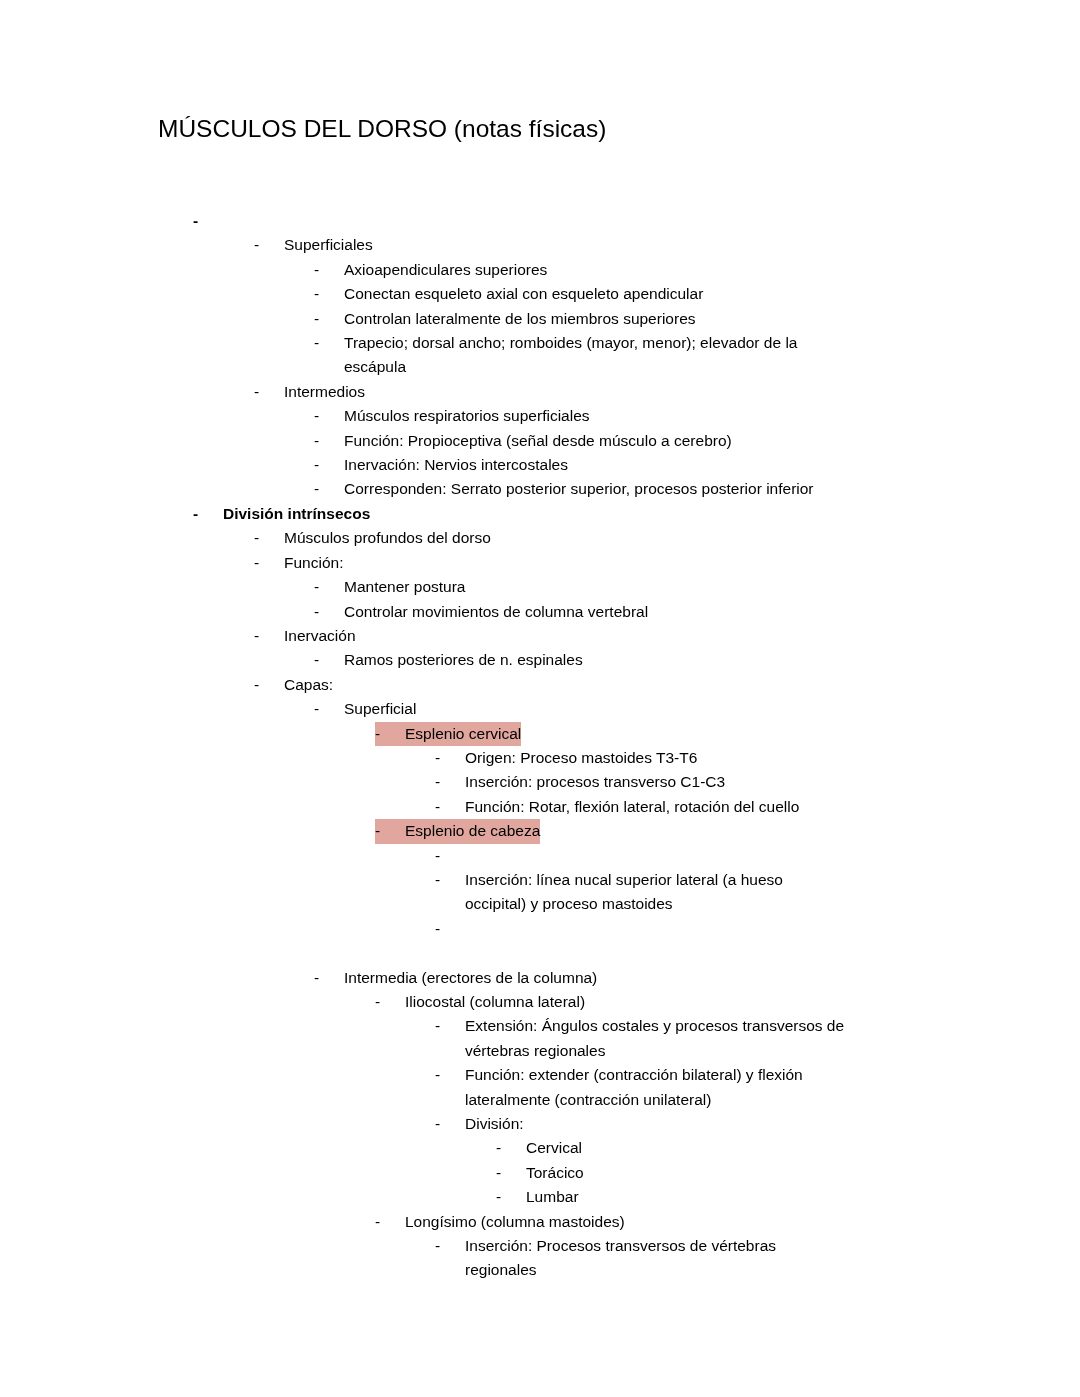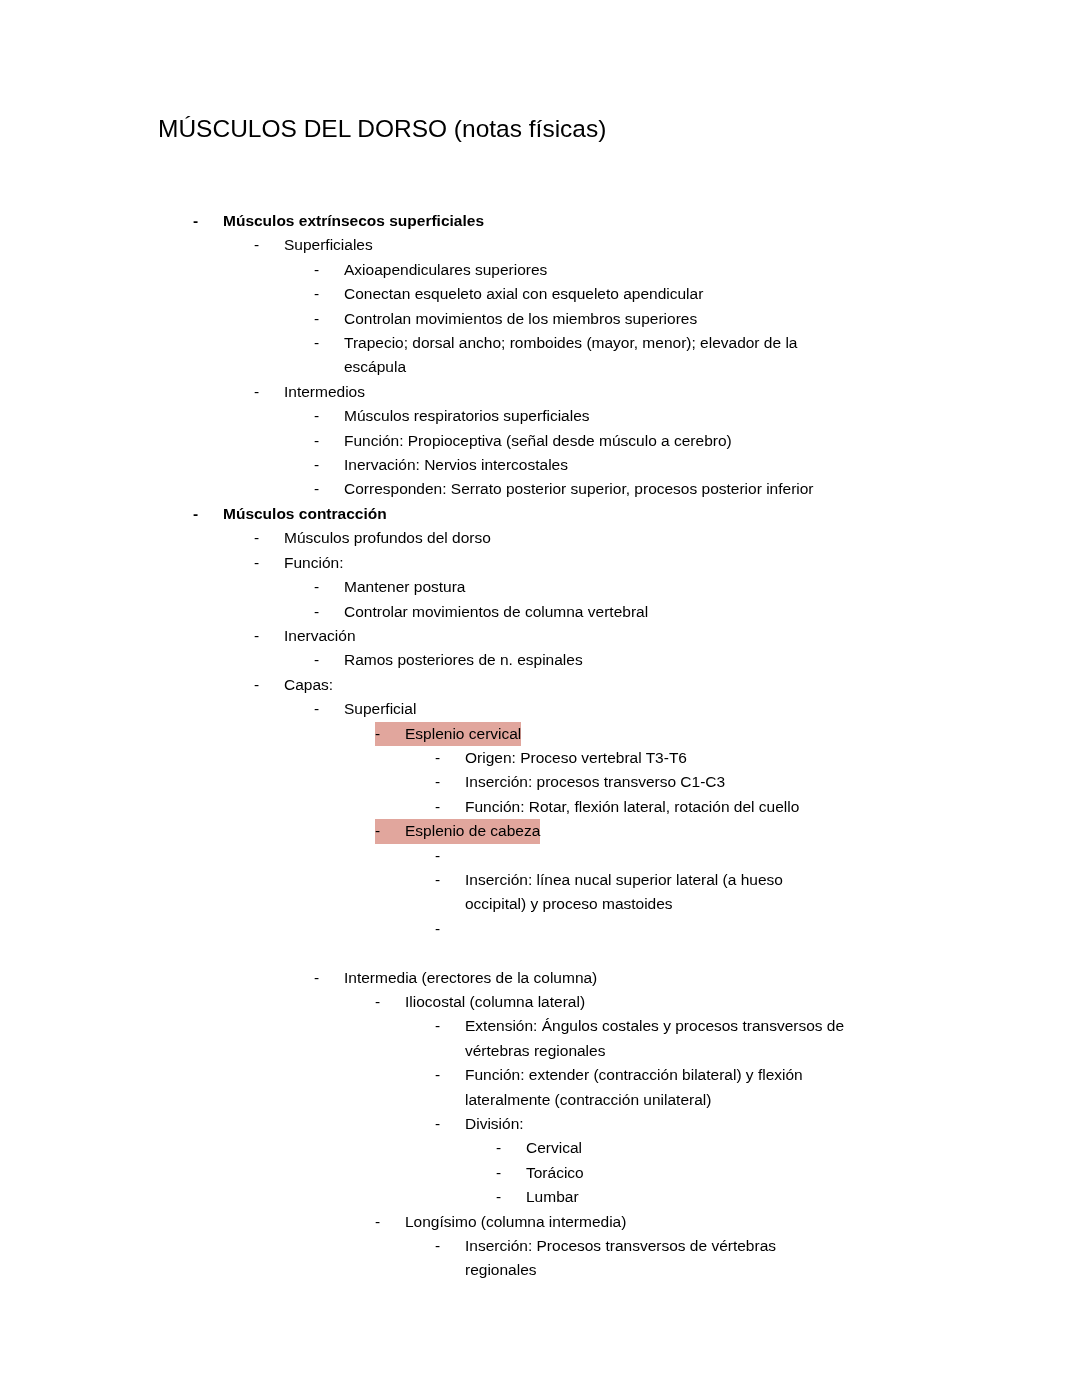--- a/index.html
+++ b/index.html
@@ -63,37 +63,36 @@
 </style>
 </head>
 <body>
 
 <div class="page">
   <div class="page-title">MÚSCULOS DEL DORSO (notas físicas)</div>
 
   <div class="notes-list">
       <div class="row bold" style="padding-left: 193px;">
     <span class="dash">-</span>
-    <span class="txt">Músculos extrínsecos superficiales</span>
   </div>
       <div class="row" style="padding-left: 254px;">
     <span class="dash">-</span>
     <span class="txt">Superficiales</span>
   </div>
       <div class="row" style="padding-left: 314px;">
     <span class="dash">-</span>
     <span class="txt">Axioapendiculares superiores</span>
   </div>
       <div class="row" style="padding-left: 314px;">
     <span class="dash">-</span>
     <span class="txt">Conectan esqueleto axial con esqueleto apendicular</span>
   </div>
       <div class="row" style="padding-left: 314px;">
     <span class="dash">-</span>
-    <span class="txt">Controlan movimientos de los miembros superiores</span>
+    <span class="txt">Controlan lateralmente de los miembros superiores</span>
   </div>
       <div class="row" style="padding-left: 314px;">
     <span class="dash">-</span>
     <span class="txt">Trapecio; dorsal ancho; romboides (mayor, menor); elevador de la
 escápula</span>
   </div>
       <div class="row" style="padding-left: 254px;">
     <span class="dash">-</span>
     <span class="txt">Intermedios</span>
   </div>
@@ -108,21 +107,21 @@
       <div class="row" style="padding-left: 314px;">
     <span class="dash">-</span>
     <span class="txt">Inervación: Nervios intercostales</span>
   </div>
       <div class="row" style="padding-left: 314px;">
     <span class="dash">-</span>
     <span class="txt">Corresponden: Serrato posterior superior, procesos posterior inferior</span>
   </div>
       <div class="row bold" style="padding-left: 193px;">
     <span class="dash">-</span>
-    <span class="txt">Músculos contracción</span>
+    <span class="txt">División intrínsecos</span>
   </div>
       <div class="row" style="padding-left: 254px;">
     <span class="dash">-</span>
     <span class="txt">Músculos profundos del dorso</span>
   </div>
       <div class="row" style="padding-left: 254px;">
     <span class="dash">-</span>
     <span class="txt">Función:</span>
   </div>
       <div class="row" style="padding-left: 314px;">
@@ -148,21 +147,21 @@
       <div class="row" style="padding-left: 314px;">
     <span class="dash">-</span>
     <span class="txt">Superficial</span>
   </div>
       <div class="row hl" style="padding-left: 375px;">
     <span class="dash">-</span>
     <span class="txt">Esplenio cervical</span>
   </div>
       <div class="row" style="padding-left: 435px;">
     <span class="dash">-</span>
-    <span class="txt">Origen: Proceso vertebral T3-T6</span>
+    <span class="txt">Origen: Proceso mastoides T3-T6</span>
   </div>
       <div class="row" style="padding-left: 435px;">
     <span class="dash">-</span>
     <span class="txt">Inserción: procesos transverso C1-C3</span>
   </div>
       <div class="row" style="padding-left: 435px;">
     <span class="dash">-</span>
     <span class="txt">Función: Rotar, flexión lateral, rotación del cuello</span>
   </div>
       <div class="row hl" style="padding-left: 375px;">
@@ -209,21 +208,21 @@
       <div class="row" style="padding-left: 496px;">
     <span class="dash">-</span>
     <span class="txt">Torácico</span>
   </div>
       <div class="row" style="padding-left: 496px;">
     <span class="dash">-</span>
     <span class="txt">Lumbar</span>
   </div>
       <div class="row" style="padding-left: 375px;">
     <span class="dash">-</span>
-    <span class="txt">Longísimo (columna intermedia)</span>
+    <span class="txt">Longísimo (columna mastoides)</span>
   </div>
       <div class="row" style="padding-left: 435px;">
     <span class="dash">-</span>
     <span class="txt">Inserción: Procesos transversos de vértebras
 regionales</span>
   </div>
     </div>
 </div>
 
 </body></html>

